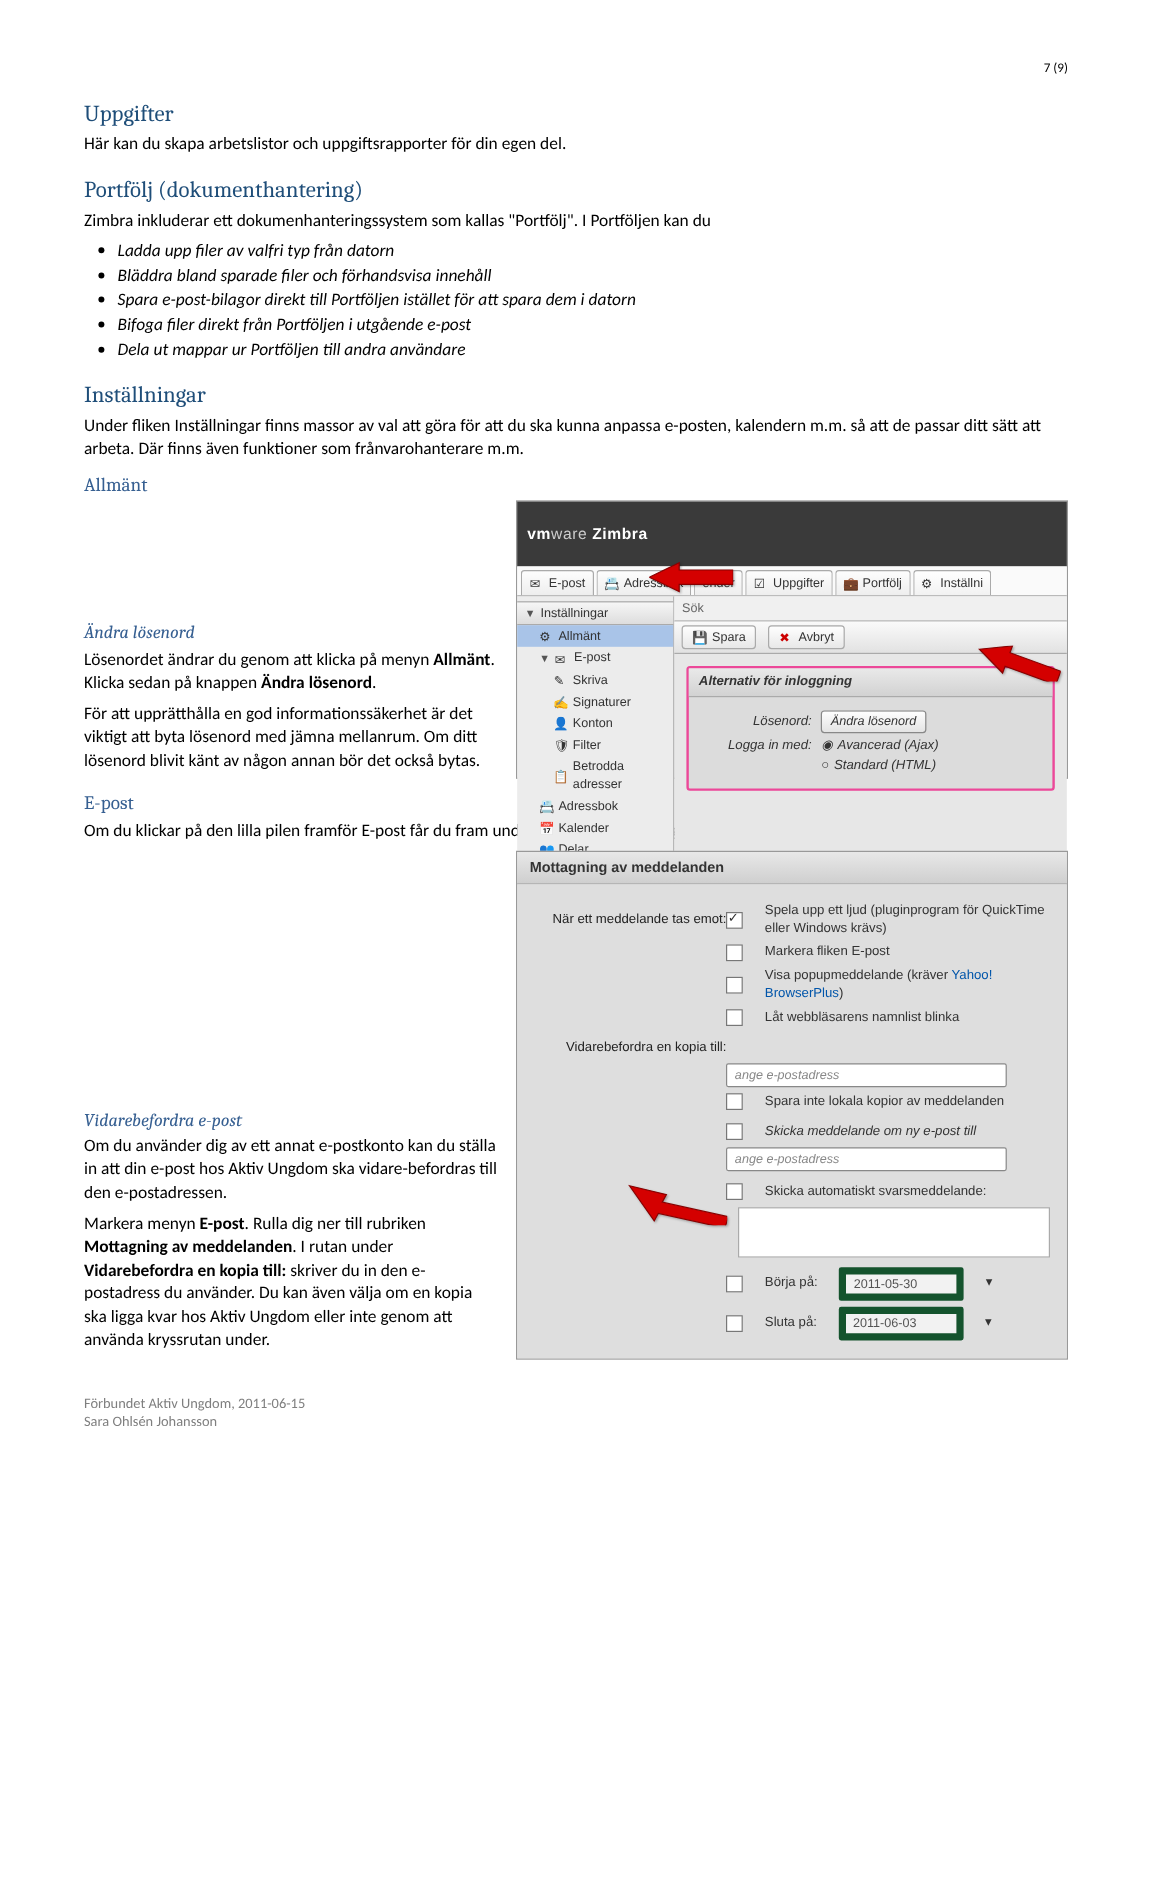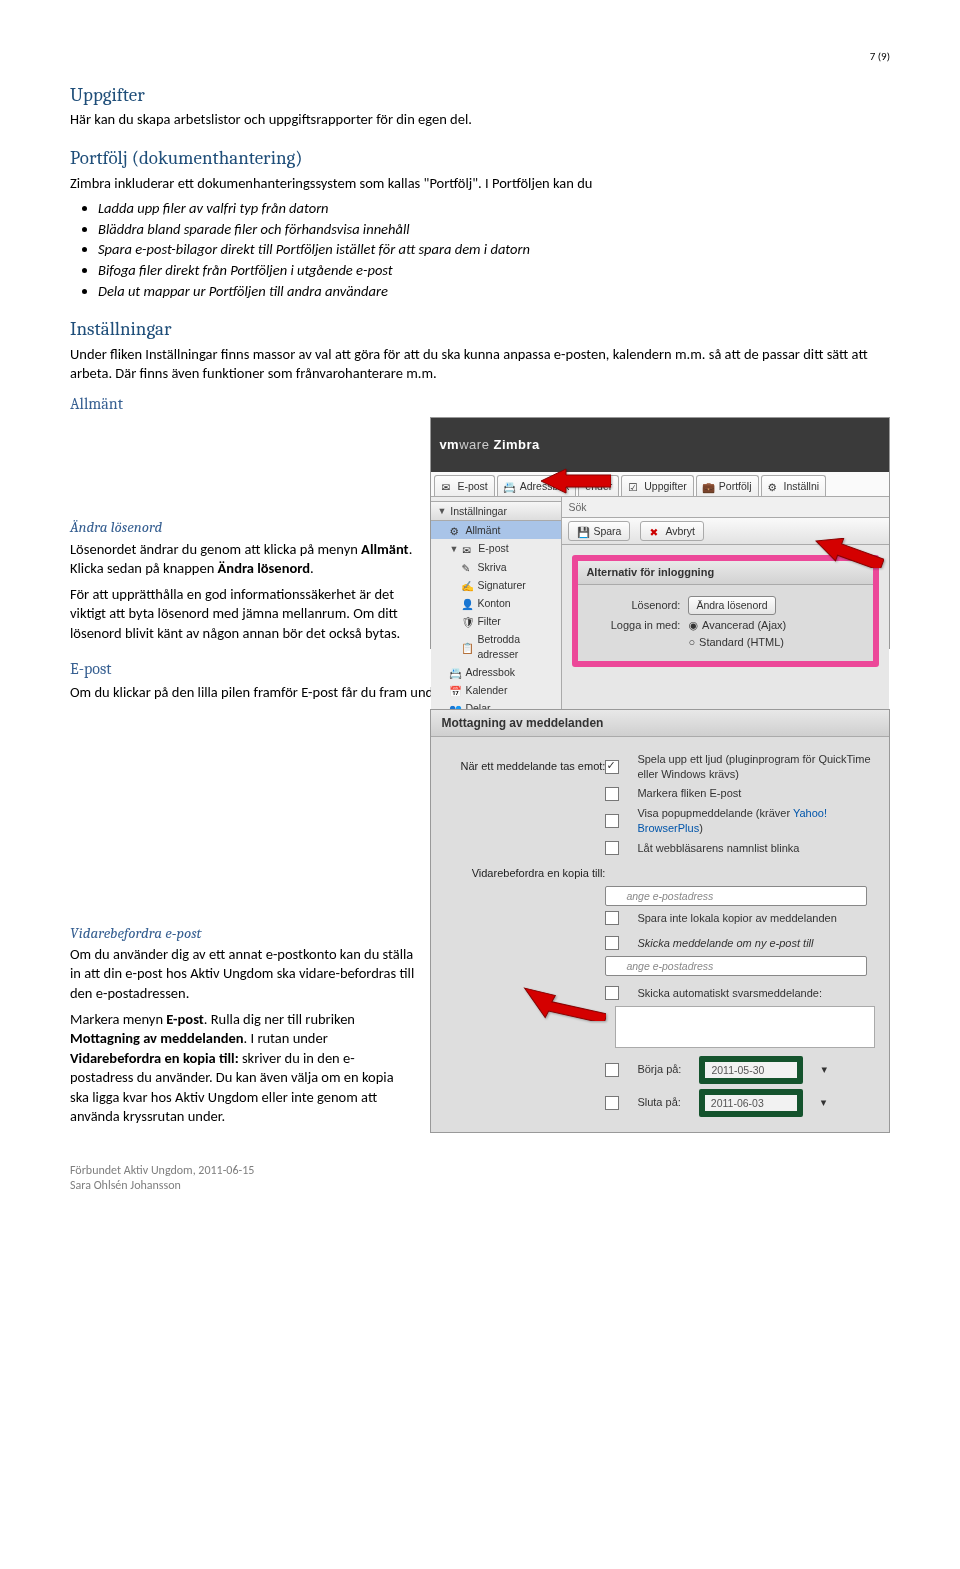--- a/index.html
+++ b/index.html
@@ -44,21 +44,21 @@
   .ss-body { display: flex; }
   .ss-sidebar { width: 130px; background: #ececec; border-right: 1px solid #aaa; padding: 4px 0; }
   .ss-sidehdr { background: linear-gradient(#f6f6f6,#ddd); border: 1px solid #aaa; border-left: none; border-right: none; padding: 2px 6px; font-size: 10.5px; color: #333; display: flex; align-items: center; gap: 4px; }
   .ss-sideitem { padding: 2px 6px 2px 18px; font-size: 10.5px; display: flex; align-items: center; gap: 4px; }
   .ss-sideitem.sub { padding-left: 30px; }
   .ss-sideitem.sel { background: #a9c4e8; }
   .ss-main { flex: 1; background: #e7e7e7; }
   .ss-searchbar { background: #f0f0f0; border-bottom: 1px solid #aaa; padding: 3px 6px; font-size: 10.5px; color: #666; display:flex; align-items:center; gap:6px; }
   .ss-toolbar { background: linear-gradient(#fafafa,#e2e2e2); border-bottom: 1px solid #aaa; padding: 3px 6px; display: flex; gap: 10px; align-items:center; }
   .ss-tbtn { background: linear-gradient(#fefefe,#e8e8e8); border: 1px solid #aaa; border-radius: 3px; padding: 2px 8px; font-size: 10.5px; display: inline-flex; align-items: center; gap: 4px; }
-  .ss-panel { background: #dcdcdc; margin: 10px; border: 6px solid #ec4899; border-radius: 3px; }
+  .ss-panel { background: #dcdcdc; margin: 10px; border: 2px solid #ec4899; border-radius: 3px; font-style: italic; }
   .ss-panel-hdr { background: linear-gradient(#e9e9e9,#d2d2d2); padding: 4px 8px; font-weight: bold; font-size: 11px; color: #333; border-bottom: 1px solid #aaa; }
   .ss-panel-body { padding: 8px 12px; font-size: 11px; }
   .ss-panel-body .row { display: flex; align-items: center; margin: 3px 0; gap: 8px; }
   .ss-panel-body .lbl { color: #333; width: 90px; text-align: right; }
   .ss-btn2 { background: linear-gradient(#fefefe,#e4e4e4); border: 1px solid #888; border-radius: 3px; padding: 1px 7px; font-size: 10.5px; }
   .ss-radio { display: flex; align-items: center; gap: 4px; }
   .icon { width: 12px; height: 12px; display: inline-block; }
   .arrow-red {
     position: absolute;
     filter: drop-shadow(1px 1px 1px rgba(0,0,0,.3));
@@ -67,21 +67,21 @@
   
   .ss2 { position: relative; }
   .ss2-hdr { background: linear-gradient(#e8e8e8,#cfcfcf); padding: 5px 10px; font-weight: bold; font-size: 12px; border-bottom: 1px solid #aaa; }
   .ss2-body { padding: 10px 14px; background: #dedede; }
   .ss2-row { display: flex; align-items: center; margin: 5px 0; font-size: 11px; }
   .ss2-lbl { width: 160px; text-align: right; color: #222; }
   .ss2-val { flex: 1; display: flex; align-items: center; gap: 18px; }
   .ss2-cb { width: 12px; height: 12px; border: 1px solid #777; background: #fff; display: inline-block; flex-shrink: 0; }
   .ss2-cb.ck { background: #fff; position: relative; }
   .ss2-cb.ck::after { content: "✓"; position: absolute; top: -3px; left: 0; font-size: 11px; color: #333; }
-  .ss2-input { background: #fff; border: 1px solid #888; border-radius: 2px; padding: 2px 20px; color: #888; font-size: 10.5px; width: 220px; font-style: italic; }
+  .ss2-input { background: #fff; border: 1px solid #888; border-radius: 2px; padding: 2px 6px; color: #888; font-size: 10.5px; width: 220px; font-style: italic; }
   .ss2-date { background: #f2f2f2; border: 6px solid #14532d; border-radius: 2px; padding: 1px 6px; color: #555; font-size: 10.5px; width: 80px; }
   .link { color: #0055aa; }
   .footer { color: #7f7f7f; font-size: 12px; margin-top: 30px; line-height: 1.3; }
   .triangle { font-size: 9px; color: #555; }
 </style>
 </head>
 <body>
 
 <div class="page-num">7 (9)</div>
 

